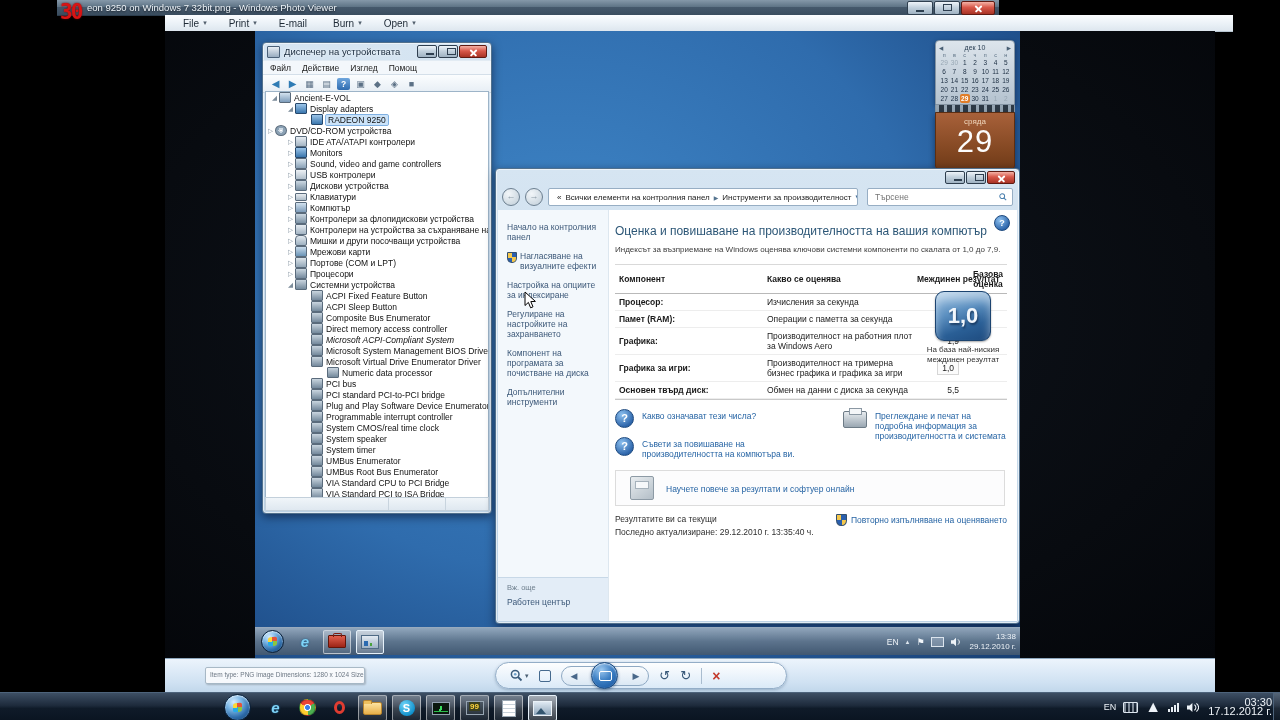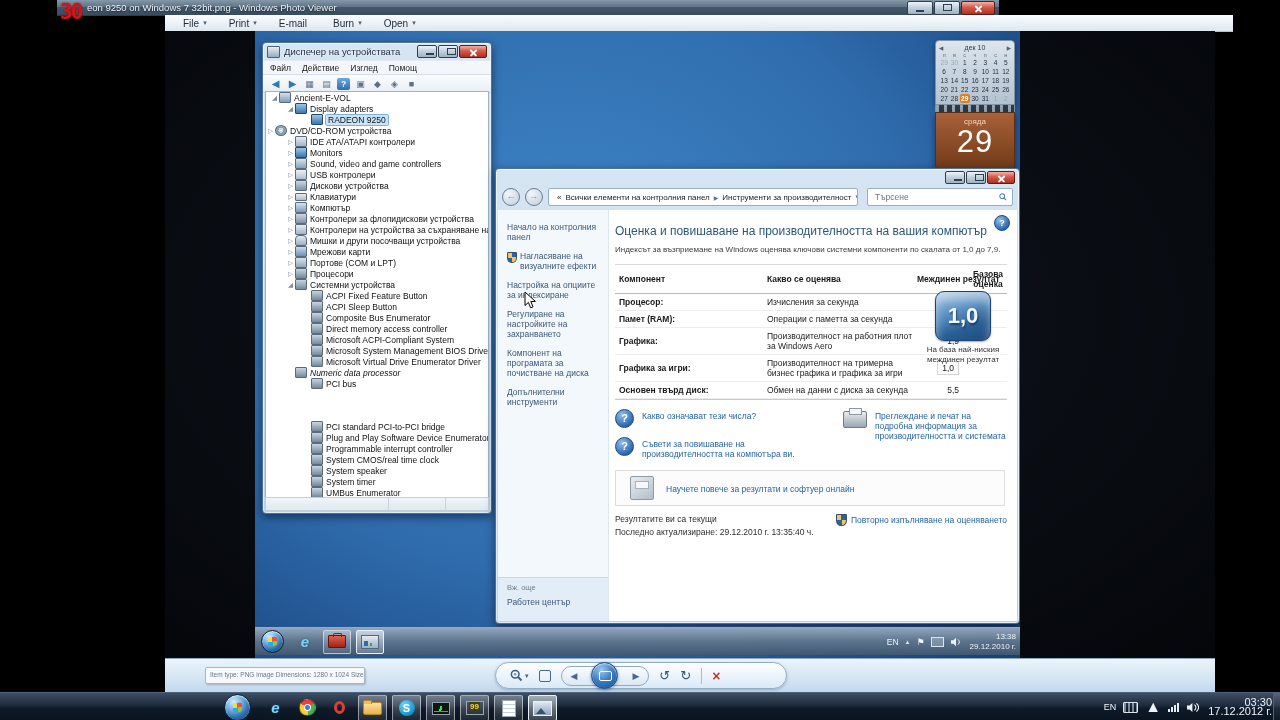--- a/index.html
+++ b/index.html
@@ -477,51 +477,51 @@
             <span class="ti i-chip"></span>
             <span class="tlabel">Composite Bus Enumerator</span>
           </div>
 
           <div class="trow" style="padding-left: 36px;">
             <span class="twisty"></span>
             <span class="ti i-chip"></span>
             <span class="tlabel">Direct memory access controller</span>
           </div>
 
-          <div class="trow" style="padding-left: 36px;">
+          <div class="trow" style="padding-left: 36px; font-style: italic;">
             <span class="twisty"></span>
             <span class="ti i-chip"></span>
             <span class="tlabel">Microsoft ACPI-Compliant System</span>
           </div>
 
           <div class="trow" style="padding-left: 36px;">
             <span class="twisty"></span>
             <span class="ti i-chip"></span>
             <span class="tlabel">Microsoft System Management BIOS Driver</span>
           </div>
 
           <div class="trow" style="padding-left: 36px;">
             <span class="twisty"></span>
             <span class="ti i-chip"></span>
             <span class="tlabel">Microsoft Virtual Drive Enumerator Driver</span>
           </div>
 
-          <div class="trow" style="padding-left: 20px; font-style: italic;">
+          <div class="trow" style="padding-left: 52px;">
             <span class="twisty"></span>
             <span class="ti i-chip"></span>
             <span class="tlabel">Numeric data processor</span>
           </div>
 
           <div class="trow" style="padding-left: 36px;">
             <span class="twisty"></span>
             <span class="ti i-chip"></span>
             <span class="tlabel">PCI bus</span>
           </div>
 
-          <div class="trow" style="padding-left: 36px; margin-top: 32px;">
+          <div class="trow" style="padding-left: 36px;">
             <span class="twisty"></span>
             <span class="ti i-chip"></span>
             <span class="tlabel">PCI standard PCI-to-PCI bridge</span>
           </div>
 
           <div class="trow" style="padding-left: 36px;">
             <span class="twisty"></span>
             <span class="ti i-chip"></span>
             <span class="tlabel">Plug and Play Software Device Enumerator</span>
           </div>

